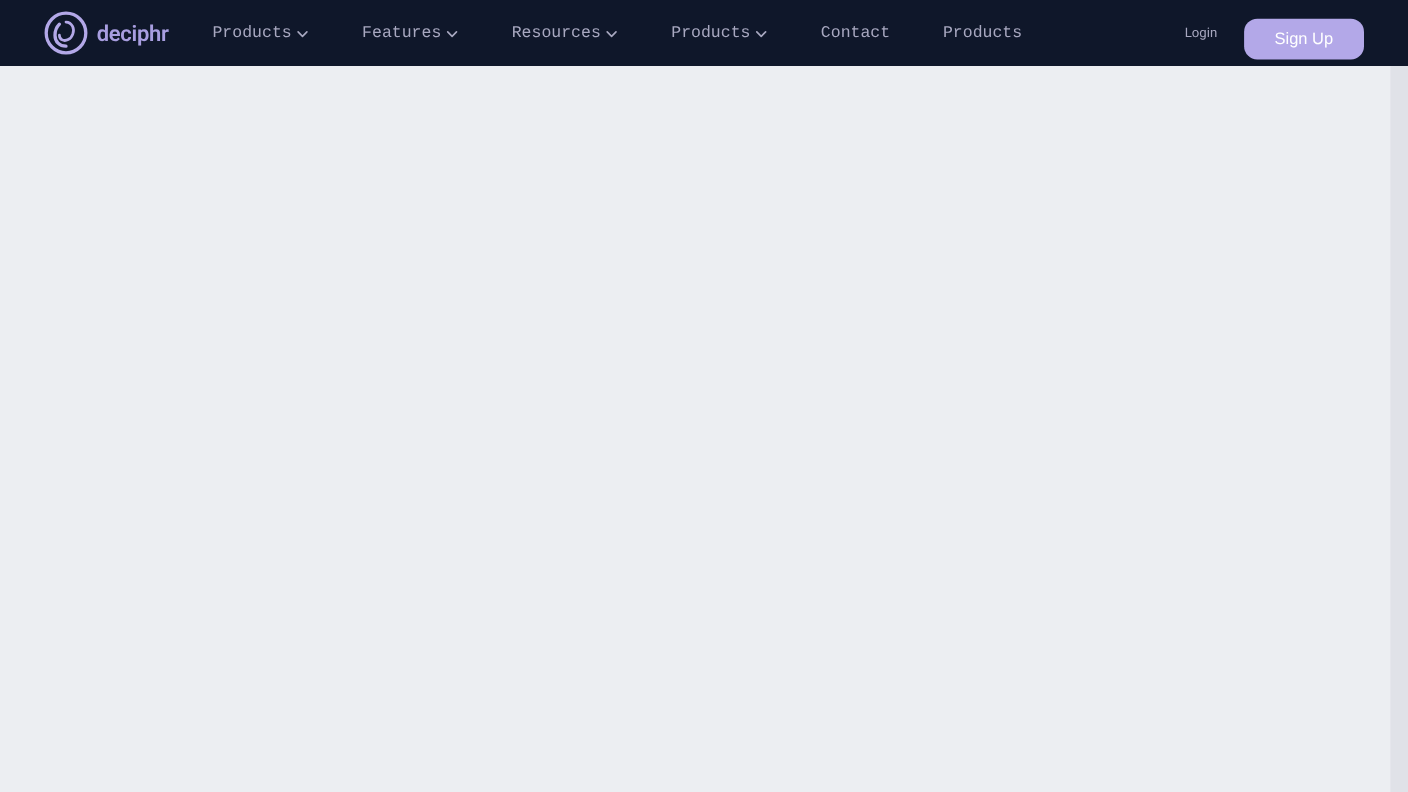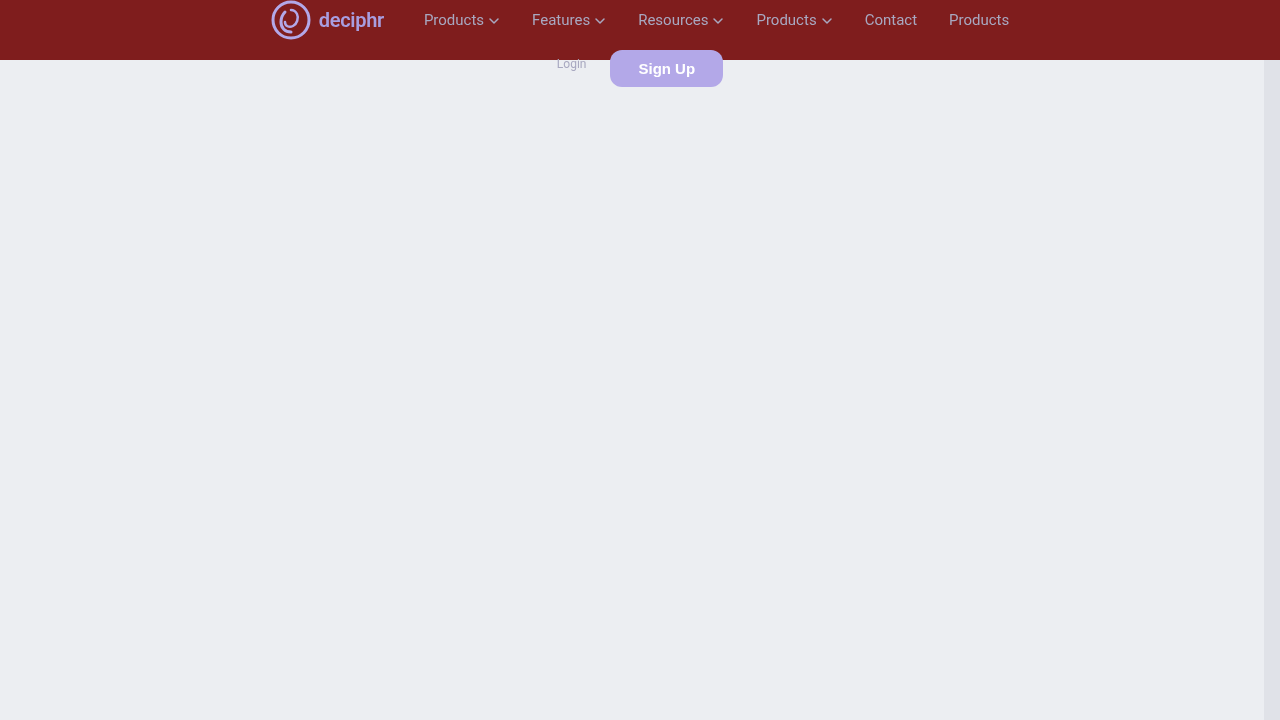--- a/index.html
+++ b/index.html
@@ -16,24 +16,23 @@
       overflow: hidden;
     }
 
     
     .navbar {
       display: flex;
       align-items: center;
       justify-content: space-between;
       padding: 0 40px;
       height: 60px;
-      background-color: #7f1d1d;
+      background-color: #0f172a;
       position: relative;
       z-index: 100;
-      flex-direction: column;
     }
 
     .navbar-left {
       display: flex;
       align-items: center;
       gap: 40px;
     }
 
     .logo {
       display: flex;
@@ -50,21 +49,22 @@
     .logo-text {
       font-size: 20px;
       font-weight: 600;
       color: #a89ee0;
       letter-spacing: -0.3px;
     }
 
     .nav-links {
       display: flex;
       align-items: center;
-      gap: 32px;
+      gap: 48px;
+      font-family: Liberation Mono, monospace;
     }
 
     .nav-item {
       display: flex;
       align-items: center;
       gap: 4px;
       color: #a8a8c0;
       font-size: 15px;
       cursor: pointer;
       text-decoration: none;
@@ -92,21 +92,21 @@
       text-decoration: none;
     }
 
     .signup-btn {
       background-color: #b3a8e8;
       color: #ffffff;
       border: none;
       border-radius: 12px;
       padding: 10px 28px;
       font-size: 15px;
-      font-weight: 700;
+      font-weight: 400;
       cursor: pointer;
       white-space: nowrap;
       margin-top: 10px;
     }
 
     
     .main-content {
       width: 100%;
       height: calc(720px - 60px);
       background-color: #eceef2;

